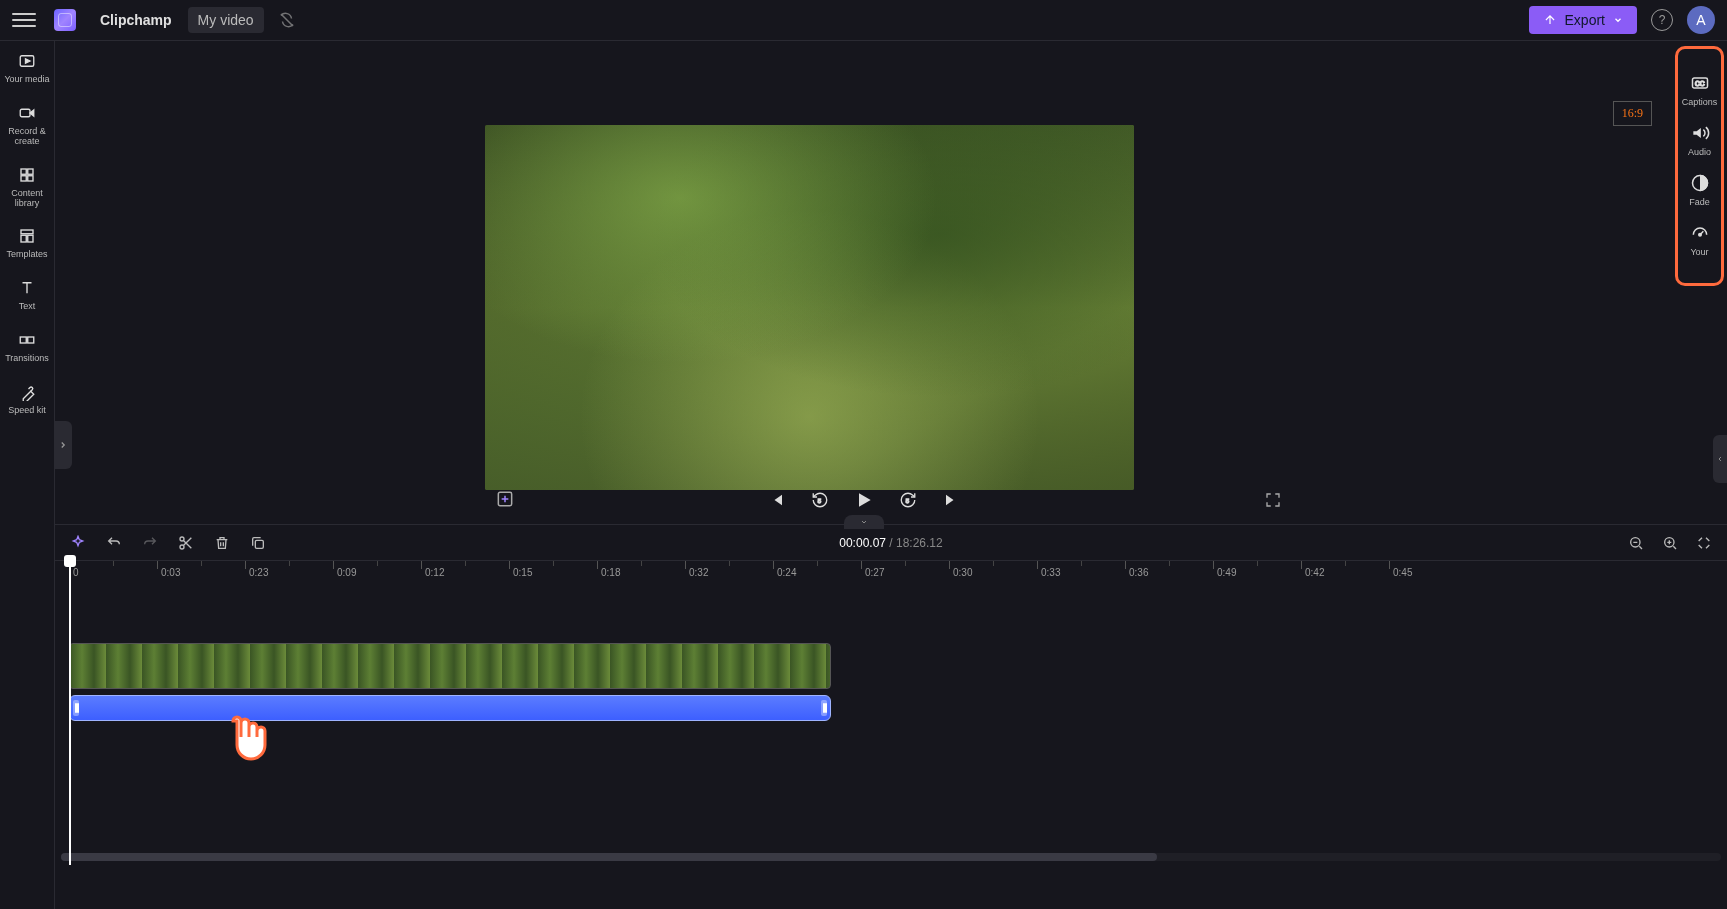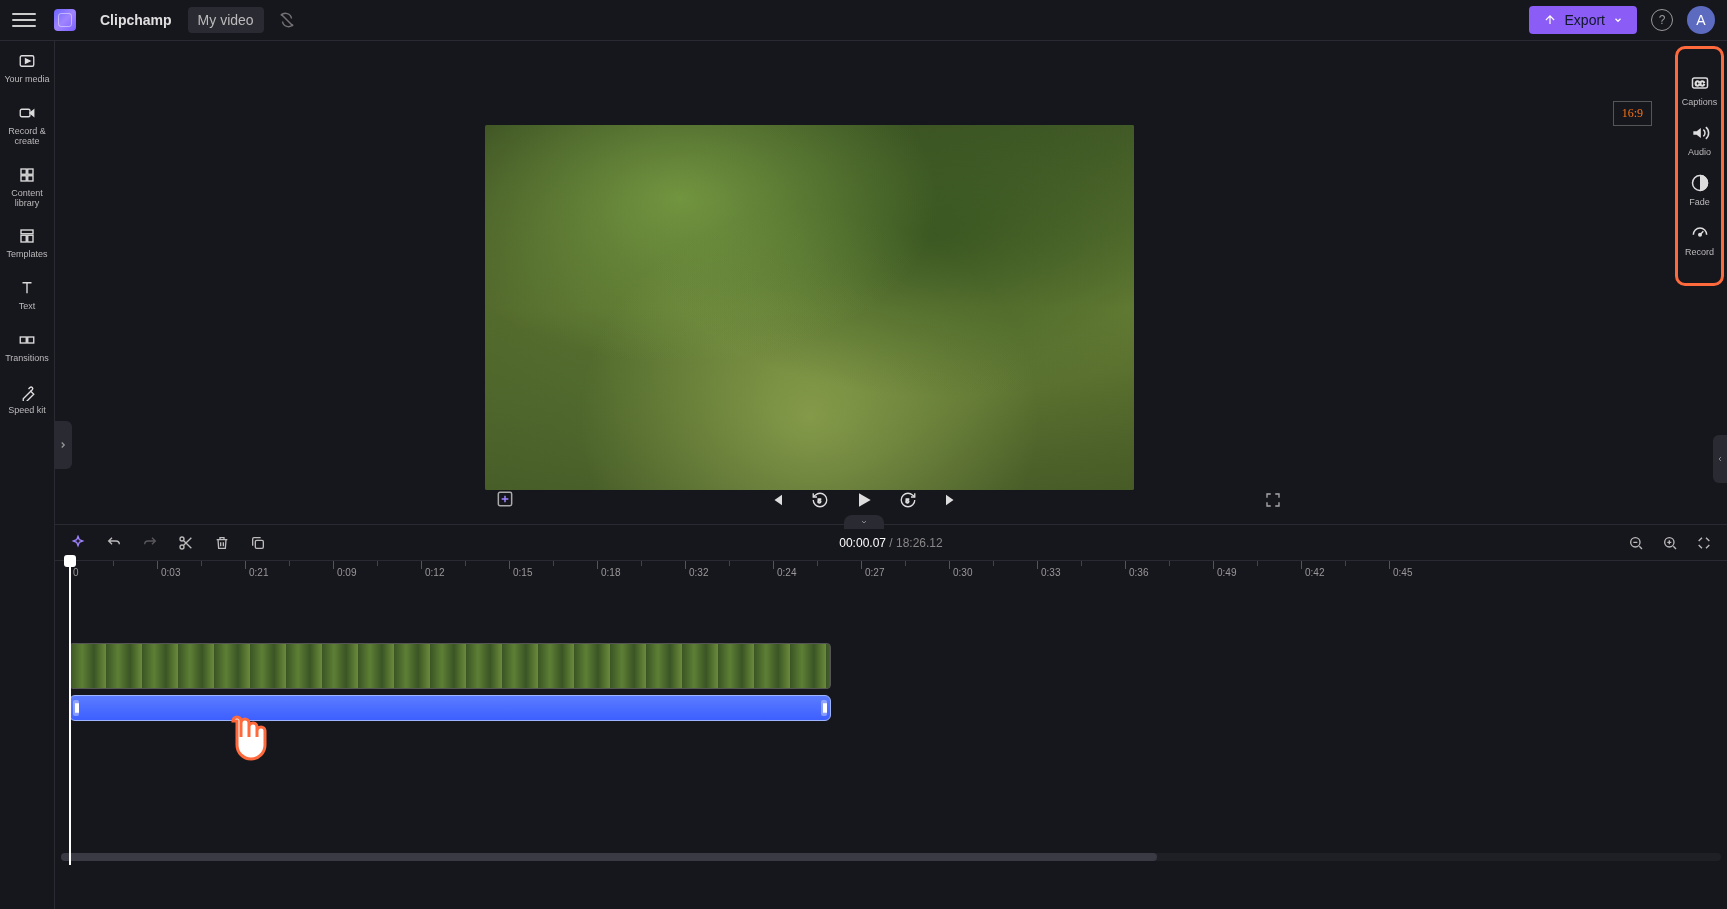--- a/index.html
+++ b/index.html
@@ -278,21 +278,21 @@
     <div class="lbl">Fade</div>
   </div>
   <div class="right-item">
     <div class="side-icon">
         <svg width="20" height="20" viewBox="0 0 24 24" fill="none" stroke="currentColor" stroke-width="1.8">
           <path d="M4 14a8 8 0 0116 0"></path>
           <path d="M12 14l4-4"></path>
           <circle cx="12" cy="14" r="1.5" fill="currentColor"></circle>
         </svg>
       </div>
-    <div class="lbl">Record</div>
+    <div class="lbl">Your</div>
   </div>
   <div class="right-collapse">
     <svg width="8" height="10" viewBox="0 0 24 24" fill="none" stroke="#888" stroke-width="3">
         <path d="M15 6l-6 6 6 6"></path>
       </svg>
   </div>
 </div>
 <div class="right-panel-highlight"></div>
 
 <div class="timeline">
@@ -360,21 +360,21 @@
   <div class="ruler" id="ruler">
       <div class="tick" style="left: 14px;">
         <span>0</span>
       </div>
       <div class="minor" style="left: 58px;"></div>
       <div class="tick" style="left: 102px;">
         <span>0:03</span>
       </div>
       <div class="minor" style="left: 146px;"></div>
       <div class="tick" style="left: 190px;">
-        <span>0:21</span>
+        <span>0:23</span>
       </div>
       <div class="minor" style="left: 234px;"></div>
       <div class="tick" style="left: 278px;">
         <span>0:09</span>
       </div>
       <div class="minor" style="left: 322px;"></div>
       <div class="tick" style="left: 366px;">
         <span>0:12</span>
       </div>
       <div class="minor" style="left: 410px;"></div>

